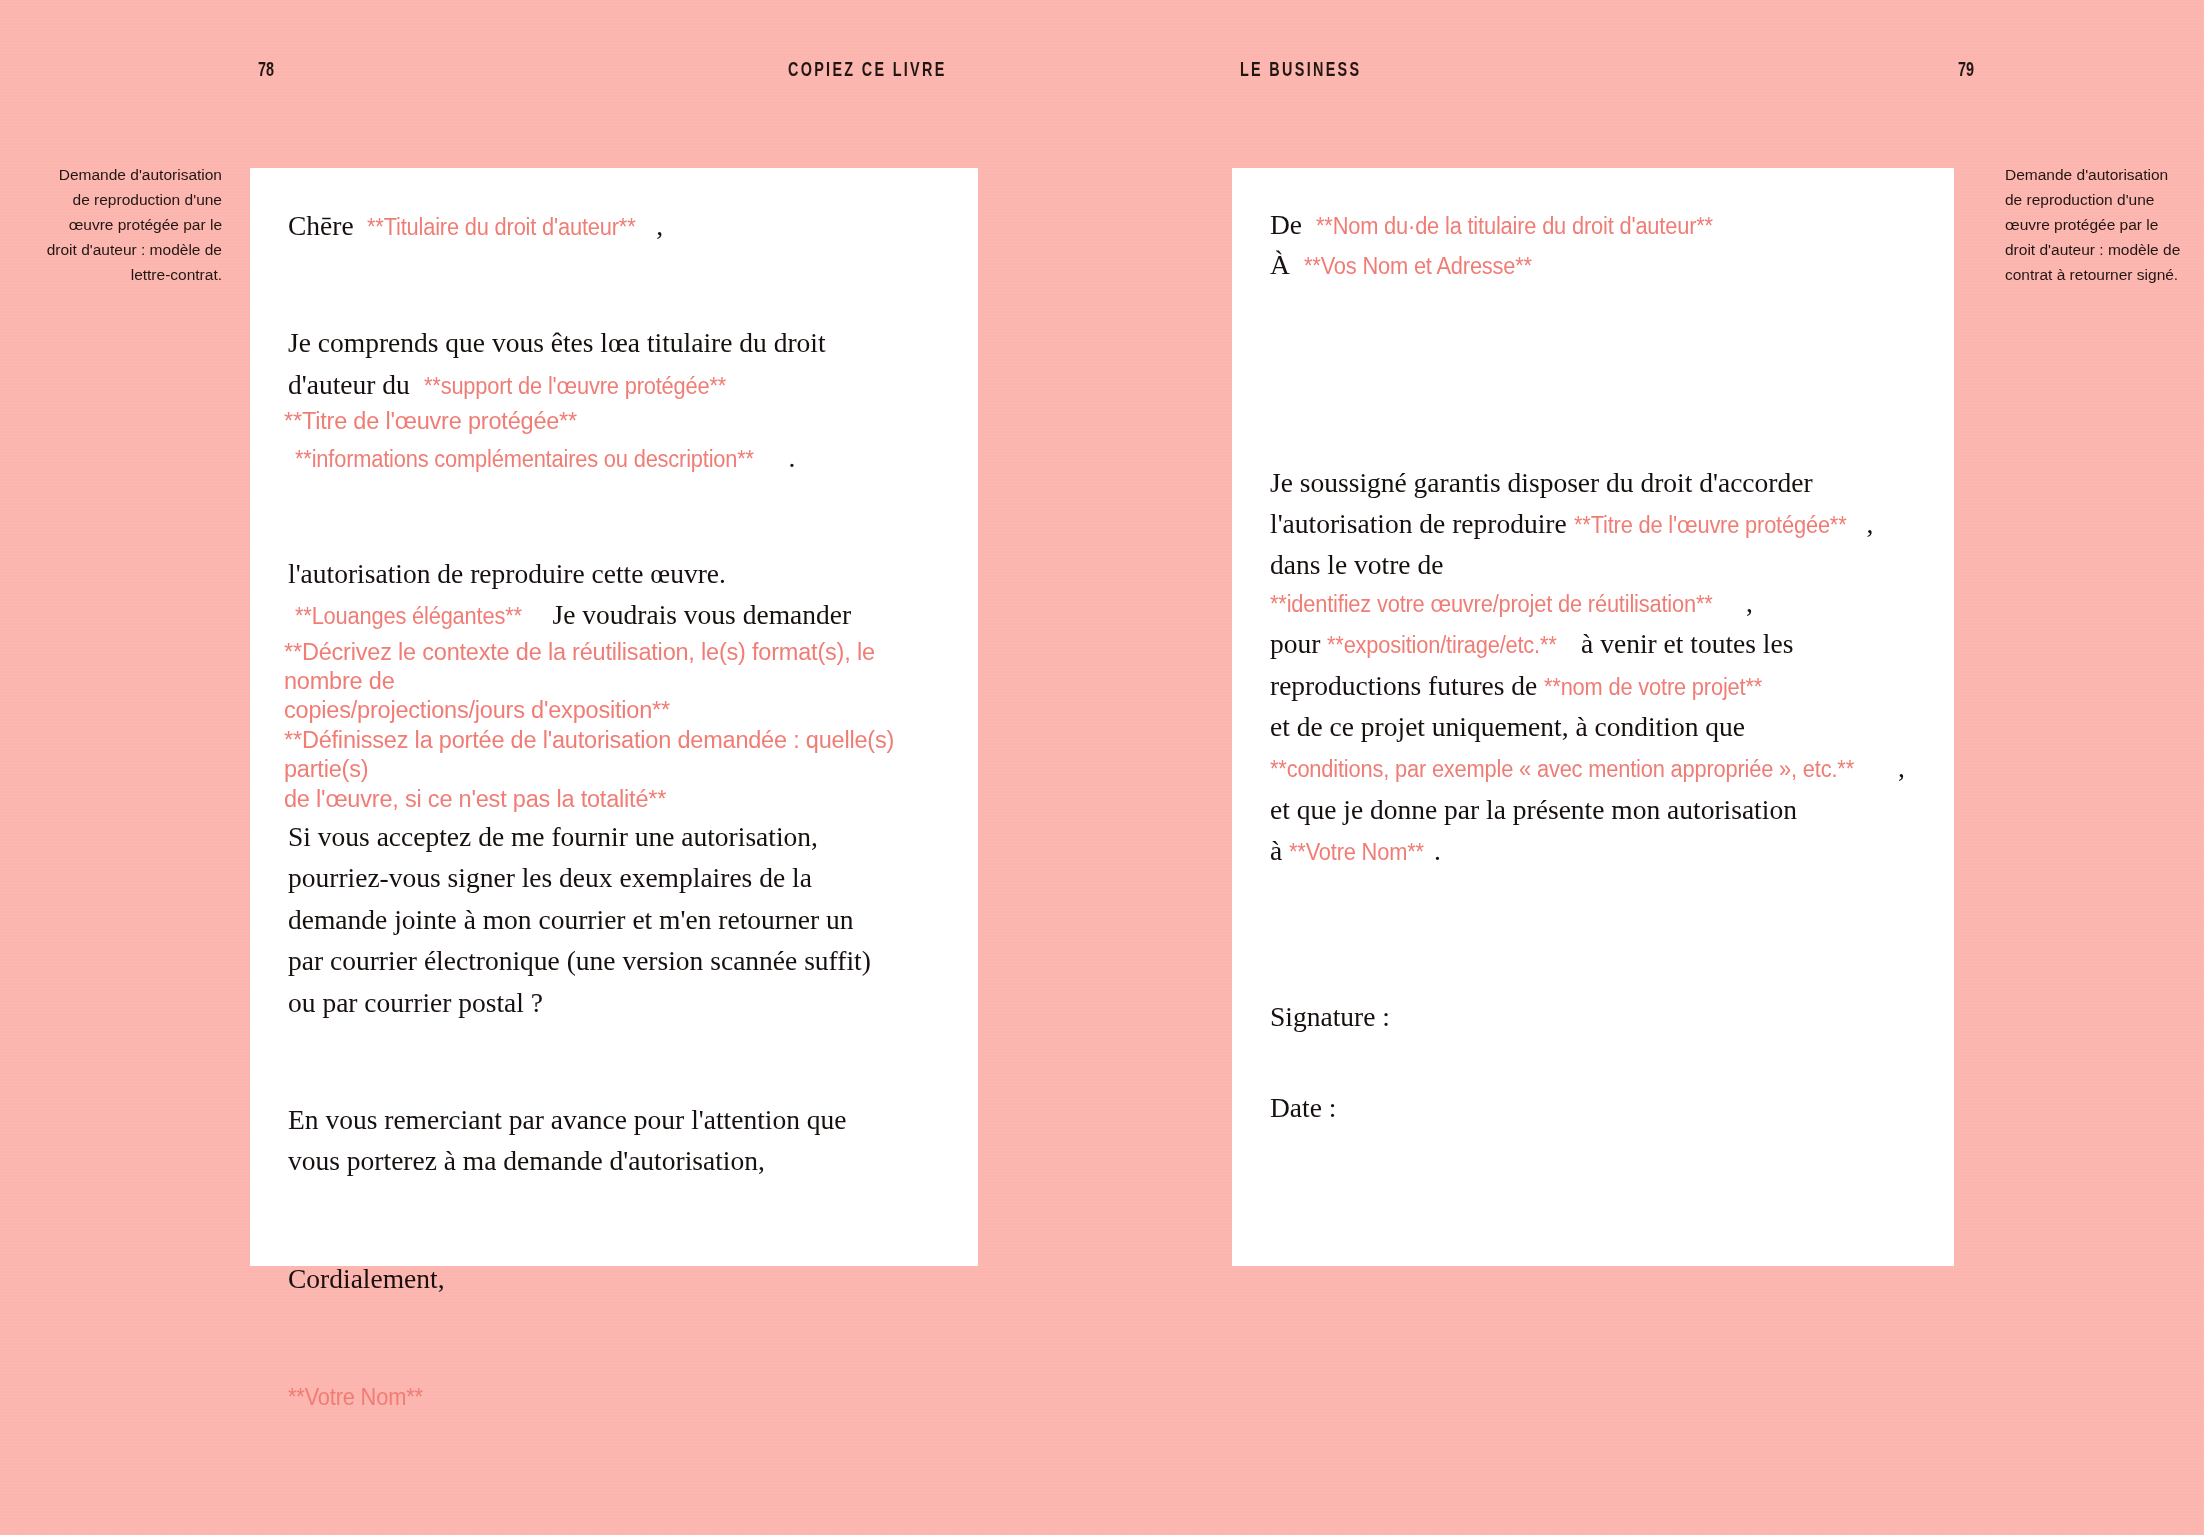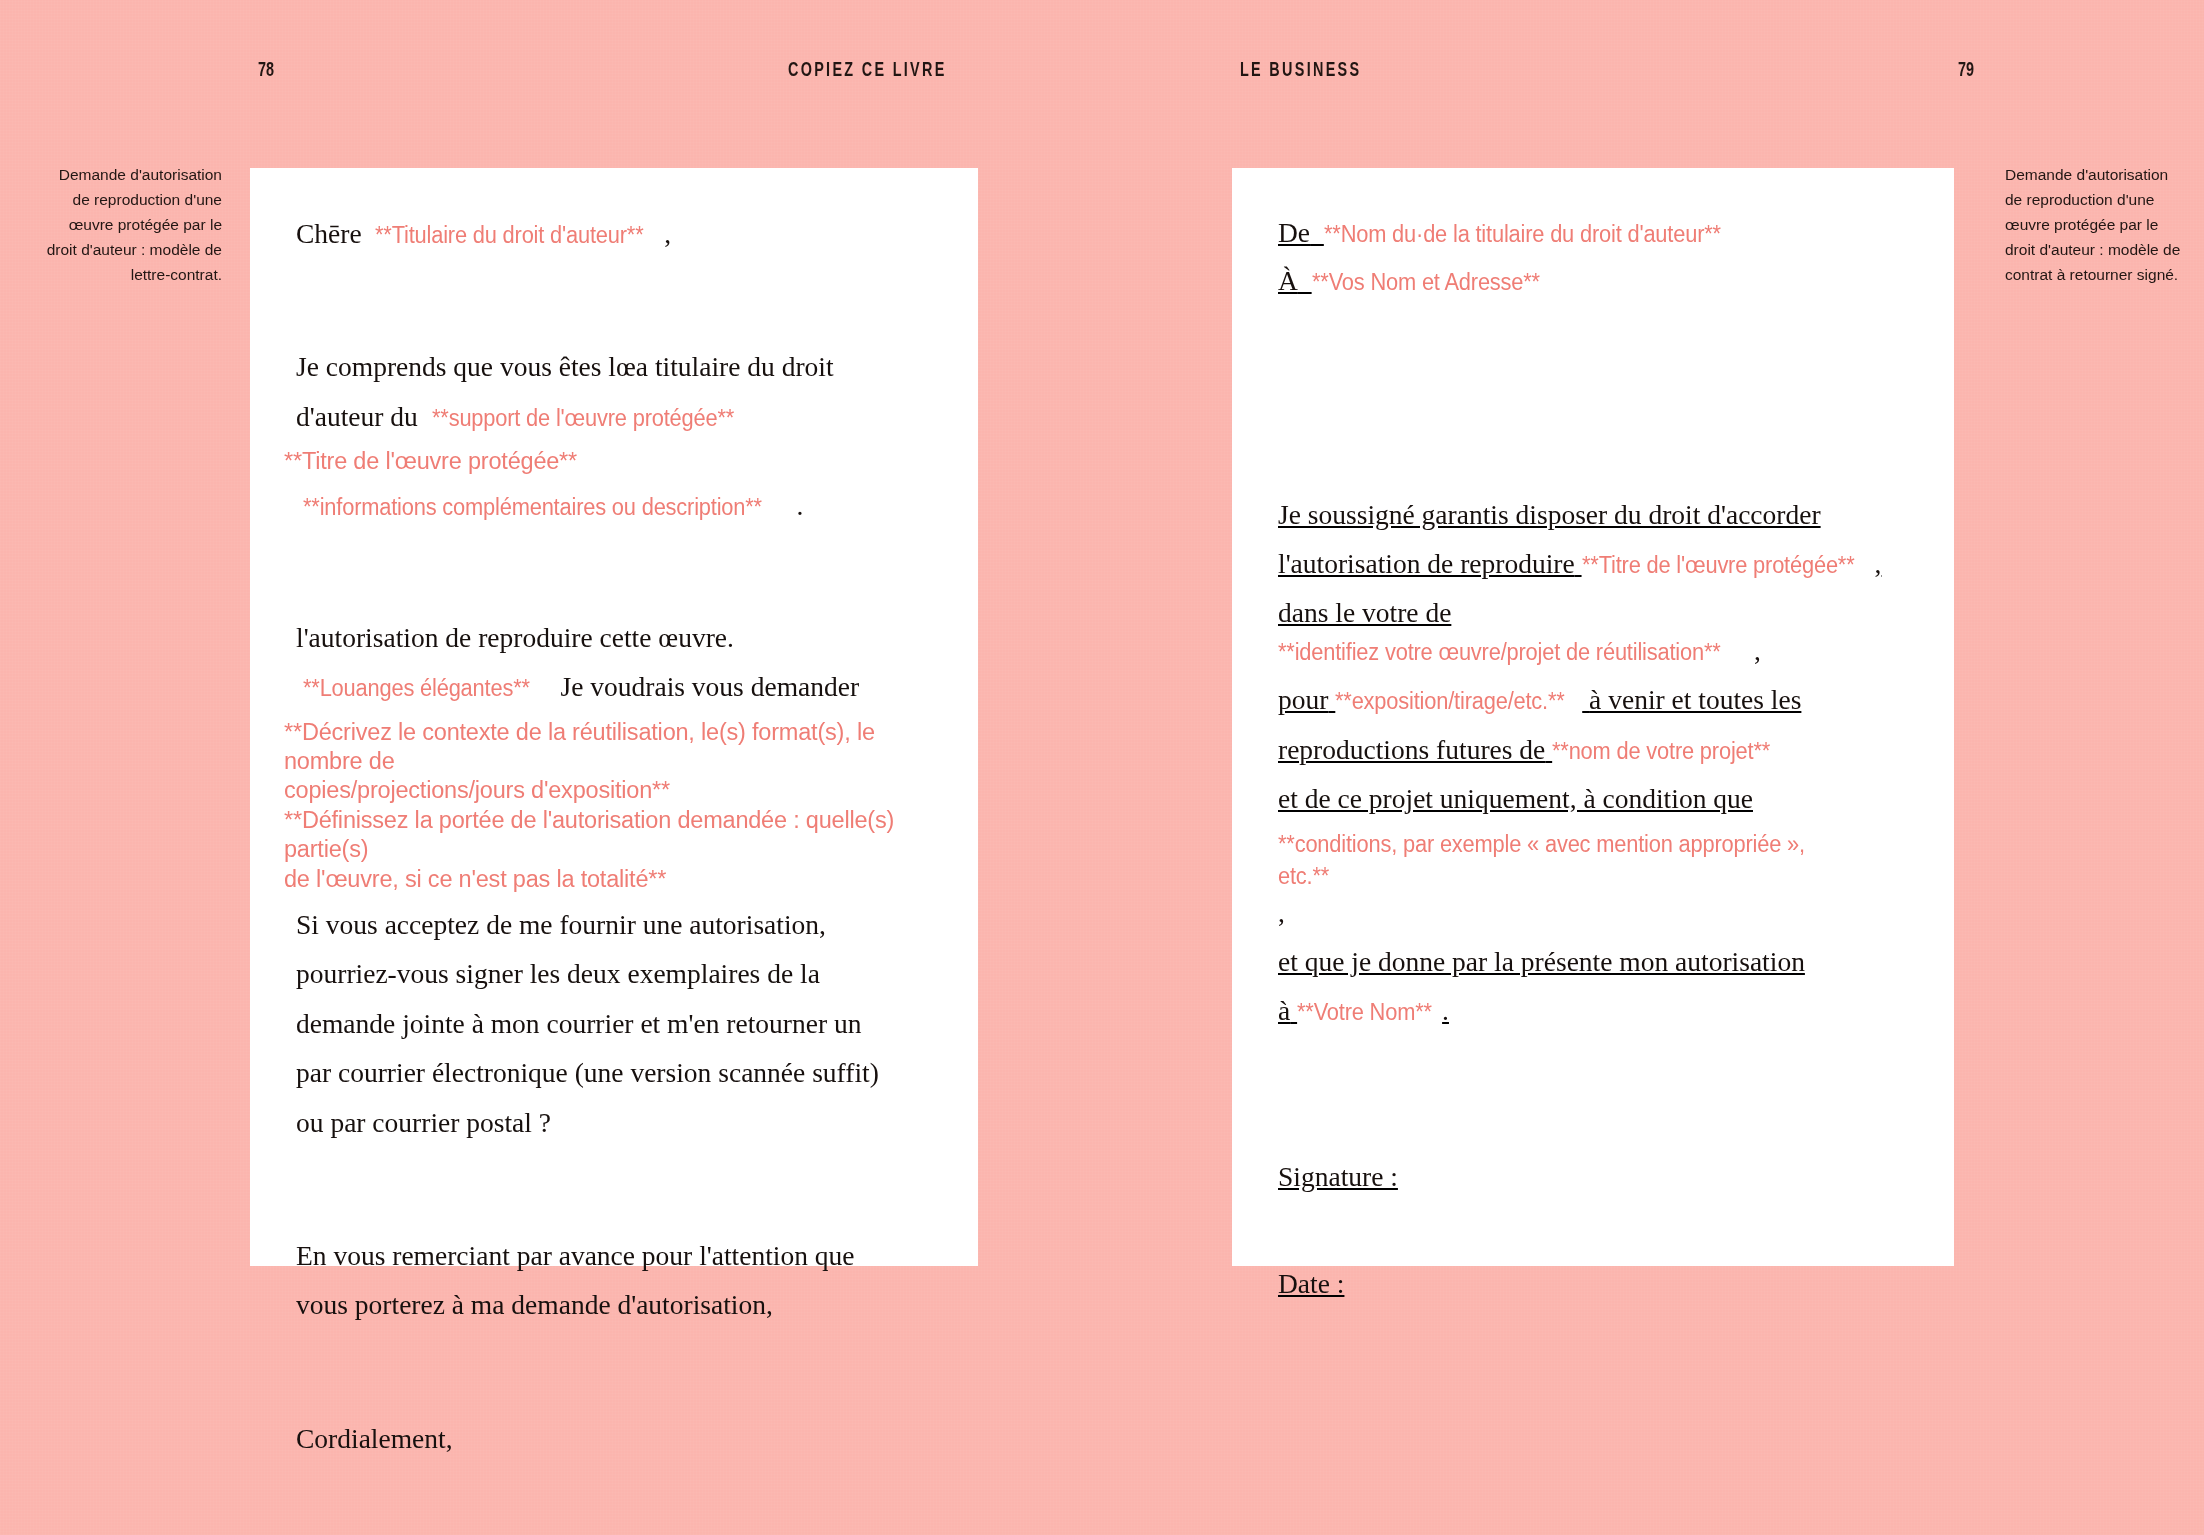--- a/index.html
+++ b/index.html
@@ -77,35 +77,35 @@
   #margin-note-right { left: 2005px; text-align: left; }
 
   
   .sheet {
     position: absolute;
     top: 168px;
     background: #ffffff;
     z-index: 1;
   }
   #sheet-left  { left: 250px;  width: 728px;  height: 1098px; }
-  #sheet-right { left: 1232px; width: 722px;  height: 1098px; text-decoration: underline; }
+  #sheet-right { left: 1232px; width: 722px;  height: 1098px; }
 
   .sheet-inner {
     padding: 35px 38px 0 34px;
   }
 
   
   .letter {
     font-family: "Liberation Serif", serif;
     font-size: 27.5px;
     line-height: 1.36;
     color: #17100e;
   }
   .letter p {
-    margin: 12px;
+    margin: 4px;
   }
   .blank-line {
     height: 36px;
   }
   .ph {
     font-family: "Liberation Sans", sans-serif;
     font-size: 23.5px;
     color: #ef7d75;
     letter-spacing: -.2px;
     transform: scaleX(.93);

